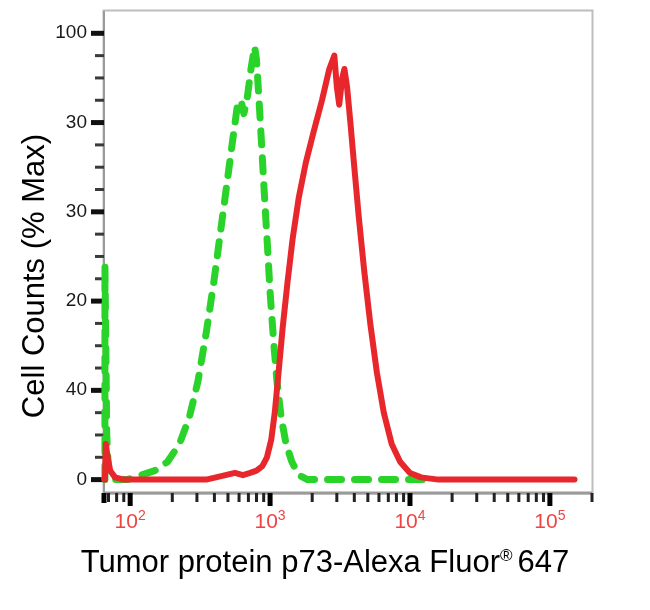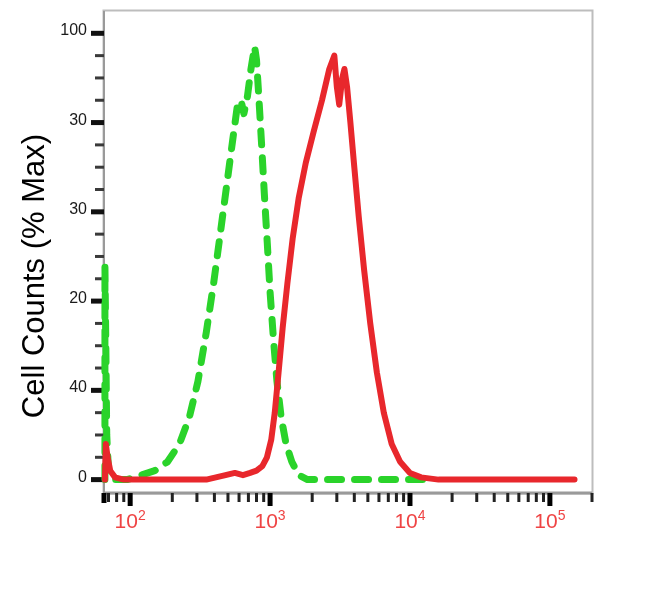--- a/index.html
+++ b/index.html
@@ -54,21 +54,21 @@
     font-size: 31px;
     font-family: "Liberation Sans", sans-serif;
     color: #000000;
     transform: rotate(-90deg);
     transform-origin: 50% 50%;
     white-space: nowrap;
   }
   .ytick-label {
     position: absolute;
     text-align: right;
-    font-size: 16px;
+    font-size: 19px;
     font-family: "Liberation Sans", sans-serif;
     color: #1a1a1a;
     white-space: nowrap;
   }
   .xtick-label {
     position: absolute;
     text-align: center;
     font-size: 21px;
     font-family: "Liberation Sans", sans-serif;
     color: #ef4444;
@@ -168,14 +168,17 @@
 
   <div id="xtick-labels">
       <div class="xtick-label" style="width: 80px; left: 90.1741px; top: 509px;"><span>10</span><sup>2</sup></div>
       <div class="xtick-label" style="width: 80px; left: 230.078px; top: 509px;"><span>10</span><sup>3</sup></div>
       <div class="xtick-label" style="width: 80px; left: 369.981px; top: 509px;"><span>10</span><sup>4</sup></div>
       <div class="xtick-label" style="width: 80px; left: 509.885px; top: 509px;"><span>10</span><sup>5</sup></div>
     </div>
 
   <div class="axis-title-y">Cell Counts (% Max)</div>
 
+  <div class="axis-title-x">
+    <span>Tumor protein p73-Alexa Fluor</span><sup>®</sup><span style="margin-left:5px;">647</span>
+  </div>
 
 </div>
 
 </body></html>

